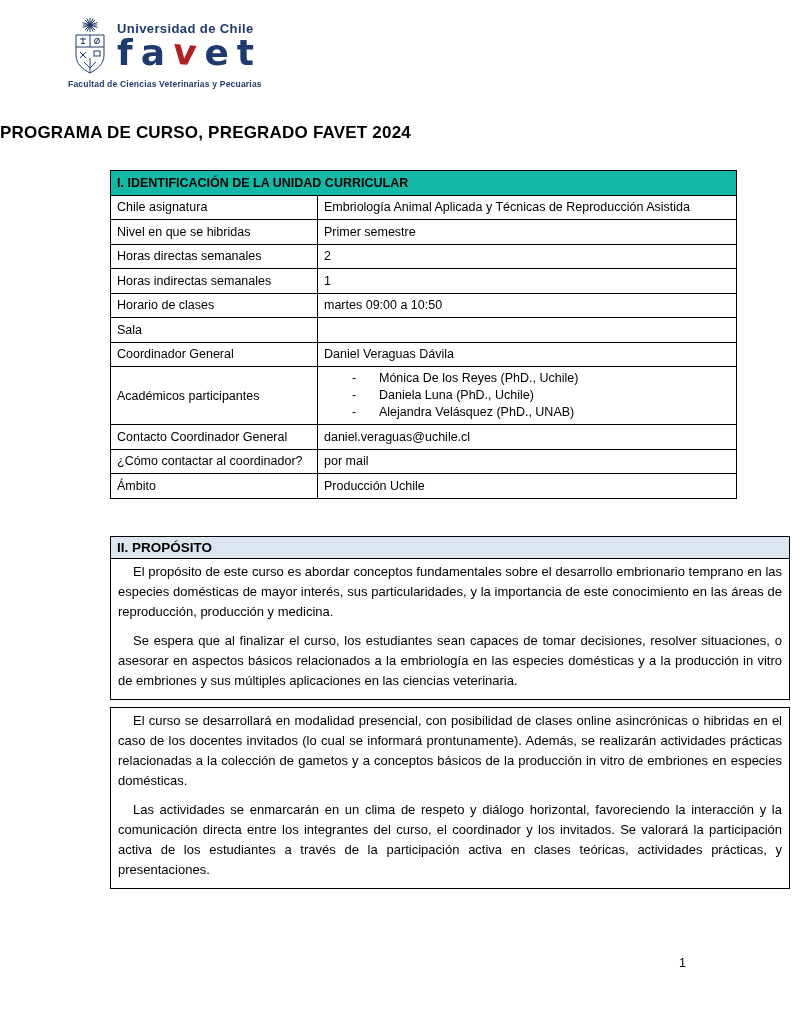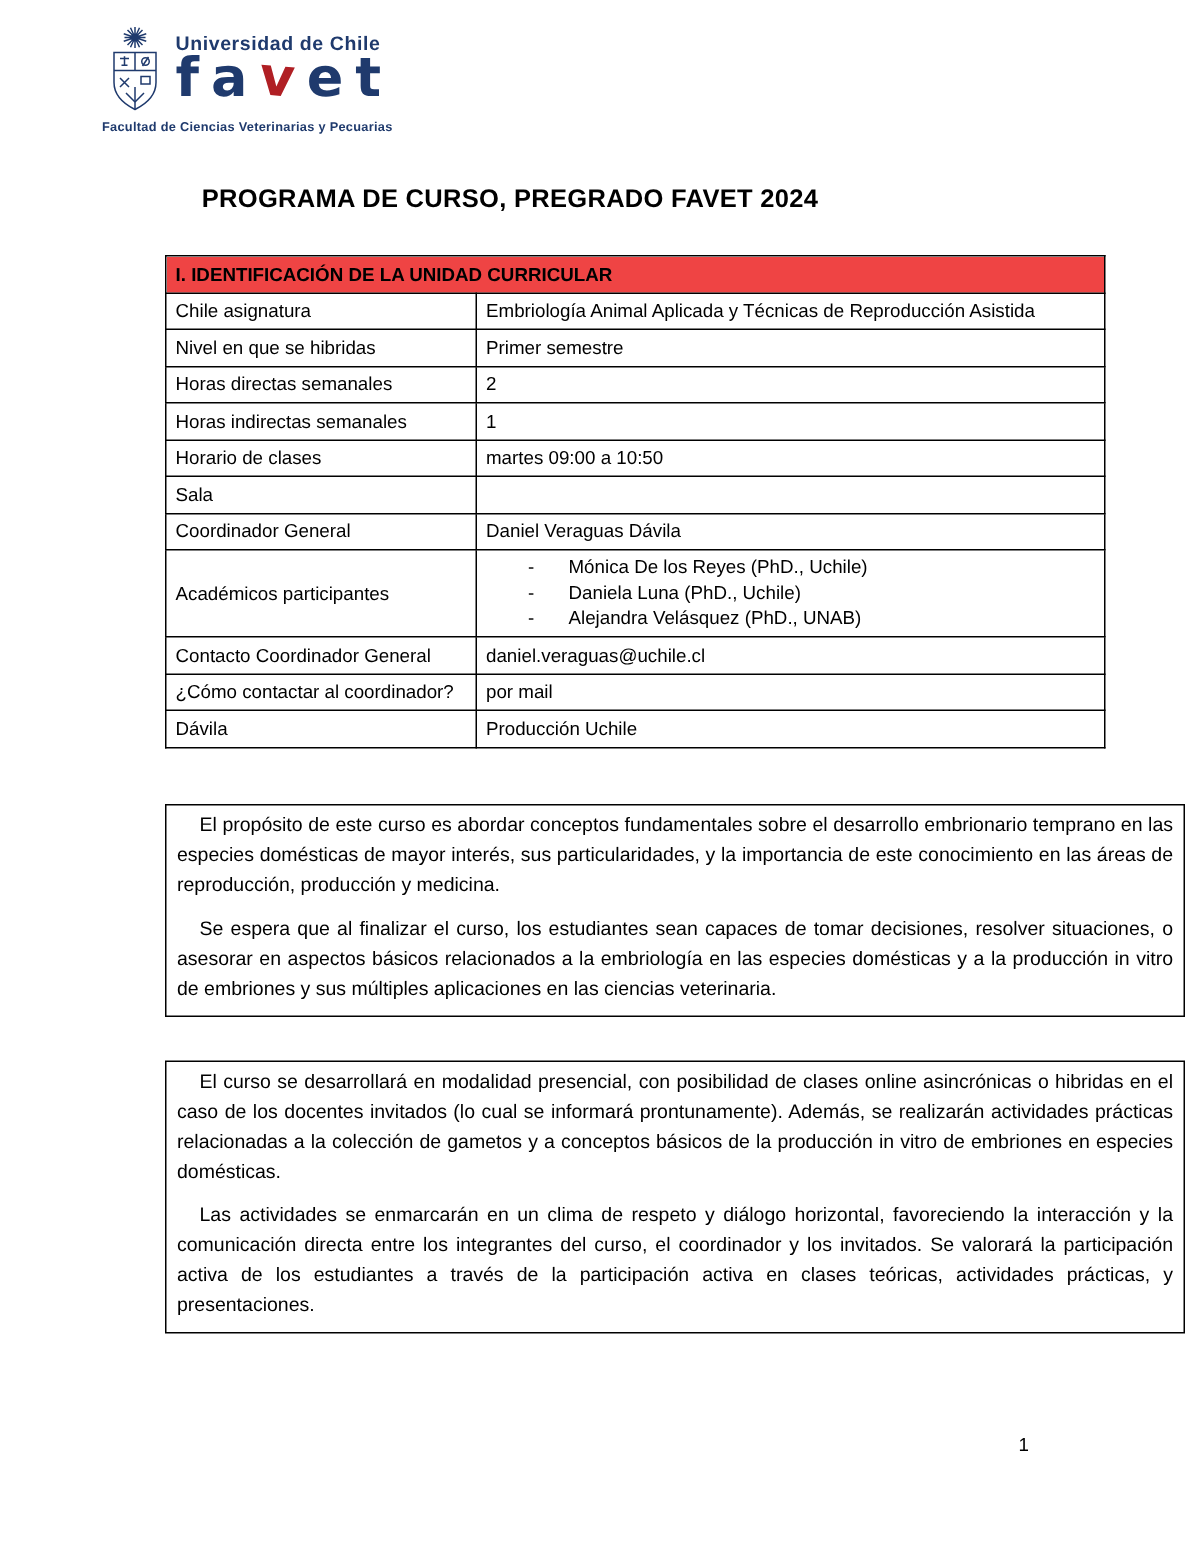--- a/index.html
+++ b/index.html
@@ -14,30 +14,30 @@
   .logo-top { display:flex; align-items:flex-start; }
   .crest { width:44px; height:60px; flex:0 0 auto; }
   .logo-right { margin-left:5px; padding-top:5px; }
   .univ { color:#1f3a6d; font-weight:bold; font-size:13px; letter-spacing:0.4px; white-space:nowrap; }
   .favet { color:#1f3a6d; font-weight:bold; font-size:36px; line-height:33px; letter-spacing:8px;
            font-family:"DejaVu Sans", sans-serif; }
   .favet .v { color:#b01f24; display:inline-block; transform:rotate(5deg); }
   .faculty { color:#1f3a6d; font-weight:bold; font-size:8.5px; margin-top:3px; letter-spacing:0.2px; white-space:nowrap; }
 
   
-  .title { position:absolute; top:123px; left:0; width:680px; text-align:center;
+  .title { position:absolute; top:123px; left:0; width:680px; 
            font-weight:bold; font-size:17px; letter-spacing:0.2px; }
 
   
   .t1 { position:absolute; left:110px; top:170px; width:627px;
         border-collapse:collapse; table-layout:fixed; }
   .t1 td { border:1.5px solid #000; font-size:12.5px; padding:3px 6px;
            vertical-align:middle; height:17.5px; overflow:hidden; white-space:nowrap; }
   .t1 td.multi { white-space:normal; height:auto; }
-  .t1h { background:#ef4444; font-weight:bold; font-size:13.5px;margin-top:36px; }
+  .t1h { background:#14b8a6; font-weight:bold; font-size:13.5px;margin-top:36px; }
   .acad-item { display:flex; line-height:17px; padding-left:28px; }
   .acad-item .dash { width:27px; flex:0 0 auto; }
 
   
   .secbox { position:absolute; left:110px; width:678px; border:1.5px solid #000; background:#fff; }
   .sec2 { top:536px; }
   .sec3 { top:707px; }
   .sechead { background:#dce6f1; font-weight:bold; font-size:13.5px; padding:3px 6px;
              border-bottom:1.5px solid #000; }
   .secbody { padding:3px 7px 8px; }
@@ -134,27 +134,28 @@
     </tr>
     <tr>
       <td>Contacto Coordinador General</td>
       <td>daniel.veraguas@uchile.cl</td>
     </tr>
     <tr>
       <td>¿Cómo contactar al coordinador?</td>
       <td>por mail</td>
     </tr>
     <tr>
-      <td>Dávila</td>
+      <td>Ámbito</td>
       <td>Producción Uchile</td>
     </tr>
   </tbody>
     </table>
 
   <div class="secbox sec2">
+    <div class="sechead">II. PROPÓSITO</div>
     <div class="secbody">
       <p>El propósito de este curso es abordar conceptos fundamentales sobre el desarrollo embrionario temprano en las especies domésticas de mayor interés, sus particularidades, y la importancia de este conocimiento en las áreas de reproducción, producción y medicina.</p>
       <p>Se espera que al finalizar el curso, los estudiantes sean capaces de tomar decisiones, resolver situaciones, o asesorar en aspectos básicos relacionados a la embriología en las especies domésticas y a la producción in vitro de embriones y sus múltiples aplicaciones en las ciencias veterinaria.</p>
     </div>
   </div>
 
   <div class="secbox sec3">
     <div class="secbody">
       <p>El curso se desarrollará en modalidad presencial, con posibilidad de clases online asincrónicas o hibridas en el caso de los docentes invitados (lo cual se informará prontunamente). Además, se realizarán actividades prácticas relacionadas a la colección de gametos y a conceptos básicos de la producción in vitro de embriones en especies domésticas.</p>
       <p>Las actividades se enmarcarán en un clima de respeto y diálogo horizontal, favoreciendo la interacción y la comunicación directa entre los integrantes del curso, el coordinador y los invitados. Se valorará la participación activa de los estudiantes a través de la participación activa en clases teóricas, actividades prácticas, y presentaciones.</p>

